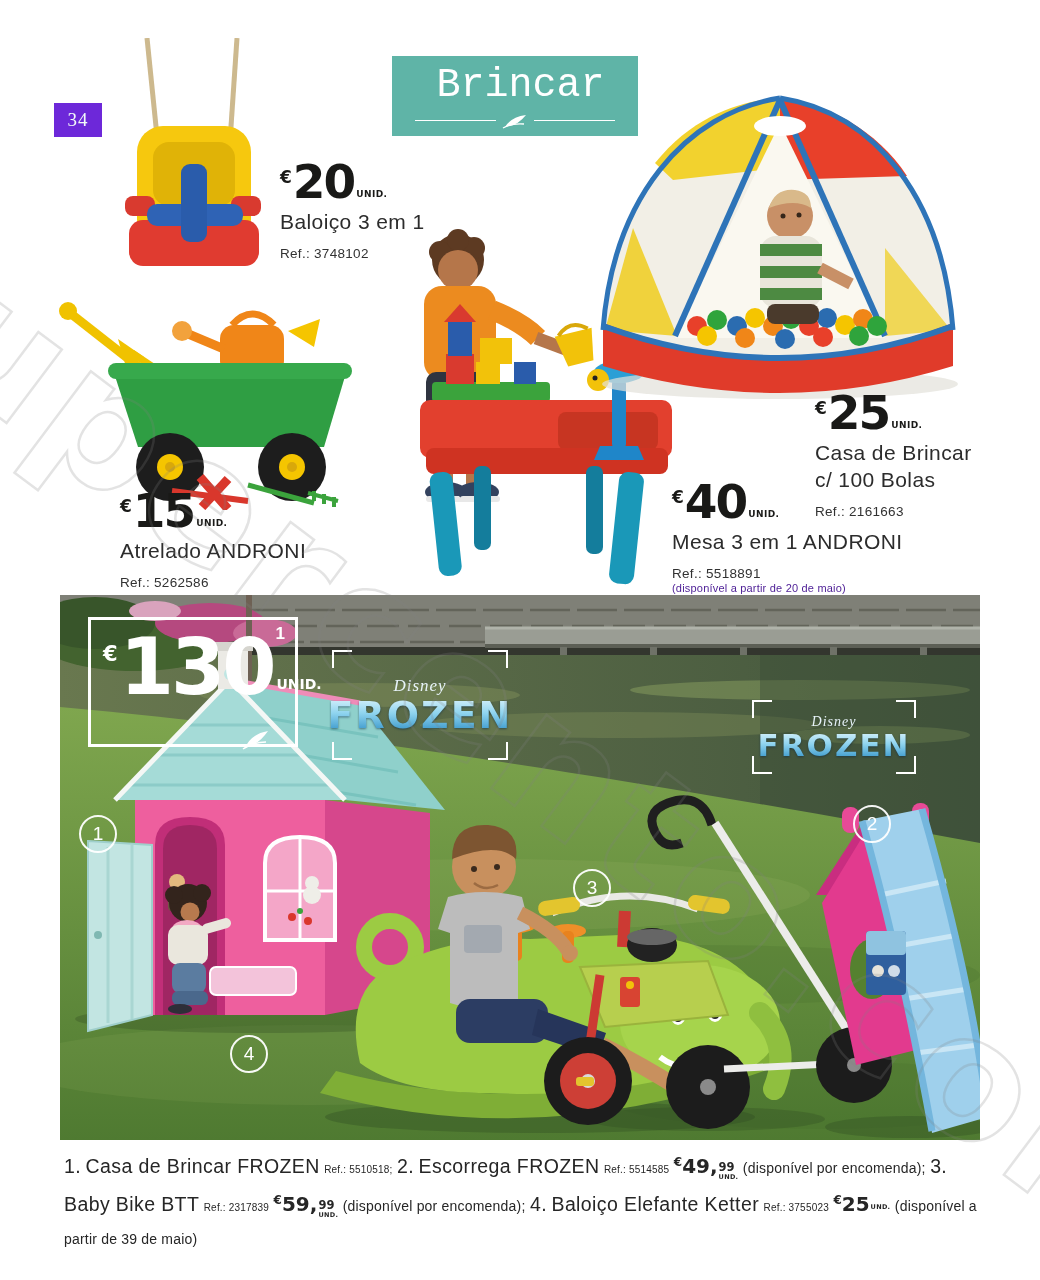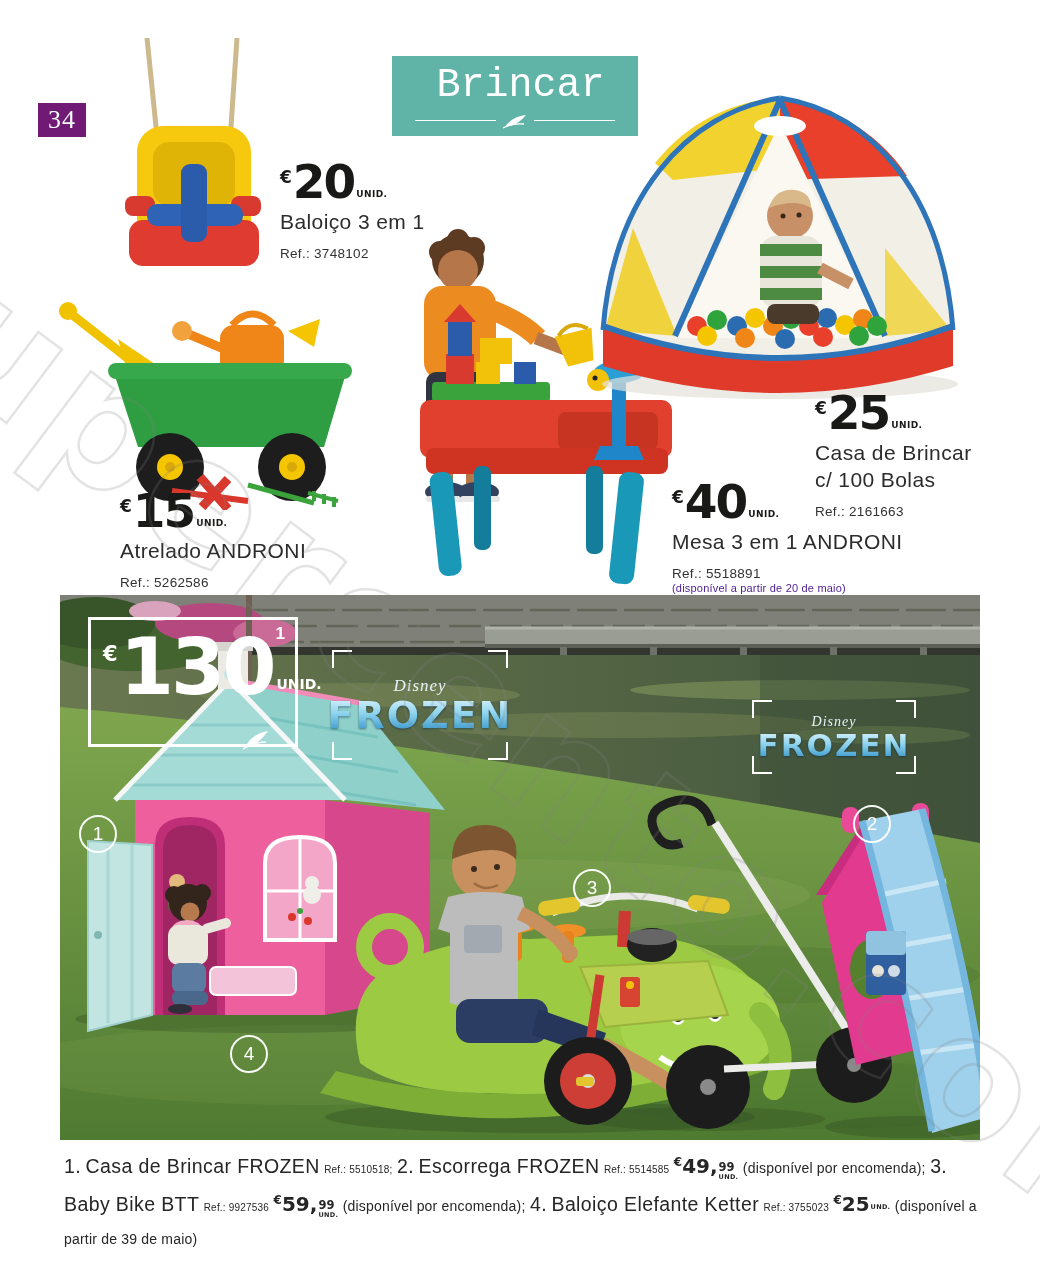--- a/index.html
+++ b/index.html
@@ -1,23 +1,23 @@
 <!DOCTYPE html>
 <html><head>
 <meta charset="utf-8">
 <style>
   html,body{margin:0;padding:0;background:#ffffff;}
   .page{position:relative;width:1040px;height:1280px;background:#fff;overflow:hidden;
         font-family:"Liberation Sans",sans-serif;color:#262626;}
   .abs{position:absolute;}
 
   
-  .page-num{left:38px;top:103px;width:48px;height:34px;background:#701a75;color:#f2faf8;
+  .page-num{left:54px;top:103px;width:48px;height:34px;background:#6d28d9;color:#f2faf8;
             display:flex;align-items:center;justify-content:center;
-            font-family:"Liberation Serif",serif;font-size:26px;letter-spacing:1px;}
+            font-family:"Liberation Serif",serif;font-size:19px;letter-spacing:1px;}
   .header{left:392px;top:56px;width:246px;height:80px;background:#5fb4a7;color:#fff;
           display:flex;flex-direction:column;align-items:center;justify-content:center;}
   .header-title{font-family:Liberation Mono, monospace;font-size:40px;line-height:1;margin-top:2px;margin-left:11px;}
   .header-orn{display:flex;align-items:center;width:200px;margin-top:7px;}
   .header-orn .line{flex:1;height:1.5px;background:#ffffff;}
   .header-orn svg{margin:0 6px;}
 
   
   .price{display:flex;align-items:flex-start;color:#191917;font-family:"DejaVu Sans",sans-serif;font-weight:bold;}
   .price .euro{font-size:17px;margin:4px 1px 0 0;}
@@ -480,21 +480,21 @@
       <span class="cap-ref">Ref.: 5514585</span>
       <span class="cap-price"><span class="cap-euro">€</span><span>49,</span><span class="cap-frac">
             <span class="cap-cents">99</span>
             <span class="cap-u">UND.</span>
           </span></span>
       <span class="cap-note">(disponível por encomenda);</span>
     </span>
     <span>
       <span class="cap-num">3.</span>
       <span class="cap-name">Baby Bike BTT</span>
-      <span class="cap-ref">Ref.: 9927536</span>
+      <span class="cap-ref">Ref.: 2317839</span>
       <span class="cap-price"><span class="cap-euro">€</span><span>59,</span><span class="cap-frac">
             <span class="cap-cents">99</span>
             <span class="cap-u">UND.</span>
           </span></span>
       <span class="cap-note">(disponível por encomenda);</span>
     </span>
     <span>
       <span class="cap-num">4.</span>
       <span class="cap-name">Baloiço Elefante Ketter</span>
       <span class="cap-ref">Ref.: 3755023</span>

